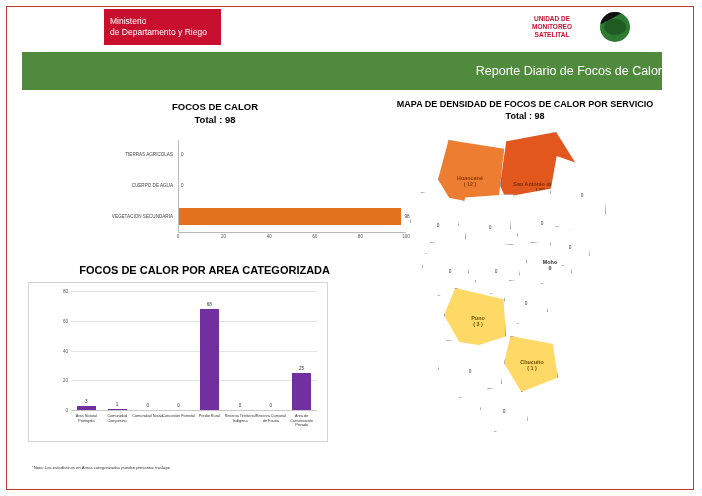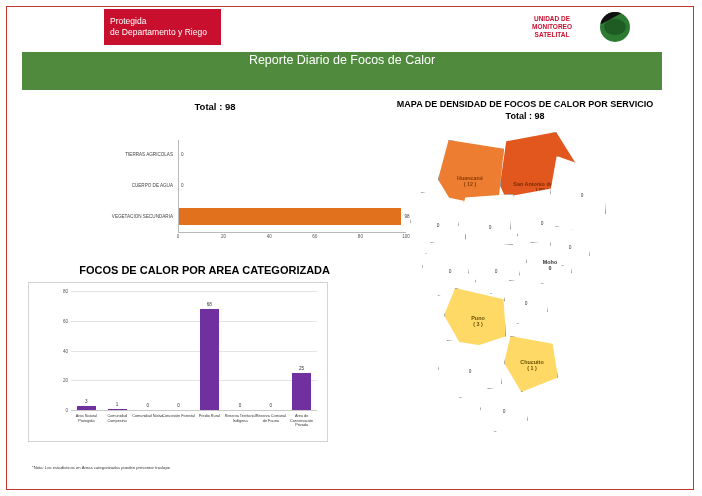--- a/index.html
+++ b/index.html
@@ -74,21 +74,21 @@
     background:#1e5c23;border-radius:50%;
   }
   .unidad-globe::after{
     content:"";position:absolute;left:-4px;top:-6px;width:26px;height:13px;
     background:#111;transform:rotate(-28deg);border-radius:2px;
   }
   
   .title-bar{
     position:absolute;left:22px;top:52px;width:640px;height:38px;
     background:#4f8a3d;color:#ffffff;
-    display:flex;align-items:flex-start;justify-content:center;
+    display:flex;flex-direction:column;align-items:flex-end;justify-content:center;
   }
   .title-bar div{font-size:12.5px;line-height:16px;}
   
   .chart1-title{
     position:absolute;left:105px;top:100px;width:220px;text-align:center;
     font-size:9.5px;font-weight:bold;color:#000;line-height:13px;
   }
   .chart1-box{
     position:absolute;left:62px;top:136px;width:285px;height:112px;
   }
@@ -168,40 +168,41 @@
 </style>
 </head>
 <body>
 
 <div class="page-frame"></div>
 
 <div class="header">
 
 
   <div class="logo-minagri">
-    <div>Protegida</div>
+    <div>Ministerio</div>
     <div>de Departamento y Riego</div>
   </div>
 
 
   <div class="logo-unidad">
     <div class="unidad-text">
       <div>UNIDAD DE</div>
       <div>MONITOREO</div>
       <div>SATELITAL</div>
     </div>
     <div class="unidad-globe"></div>
   </div>
 </div>
 
 <div class="title-bar">
   <div>Reporte Diario de Focos de Calor</div>
 </div>
 
 <div class="chart1-title">
+  <div>FOCOS DE CALOR</div>
   <div>Total : 98</div>
 </div>
 
 <div class="chart1-box">
   <div class="c1-plot" id="c1plot">
       <div class="c1-ylabel" style="top: 12.3333px;">TIERRAS AGRICOLAS</div>
       <div class="c1-val" style="left: 3px; top: 12.3333px;">0</div>
       <div class="c1-ylabel" style="top: 43px;">CUERPO DE AGUA</div>
       <div class="c1-val" style="left: 3px; top: 43px;">0</div>
       <div class="c1-bar" style="left: 0px; top: 68.1667px; width: 223.44px; height: 17px;"></div>

